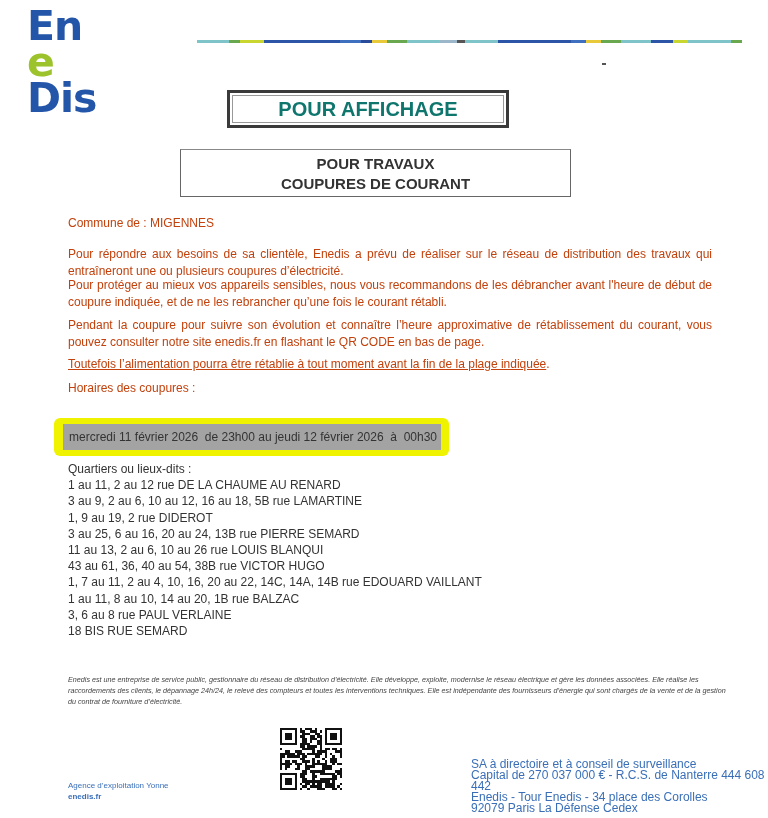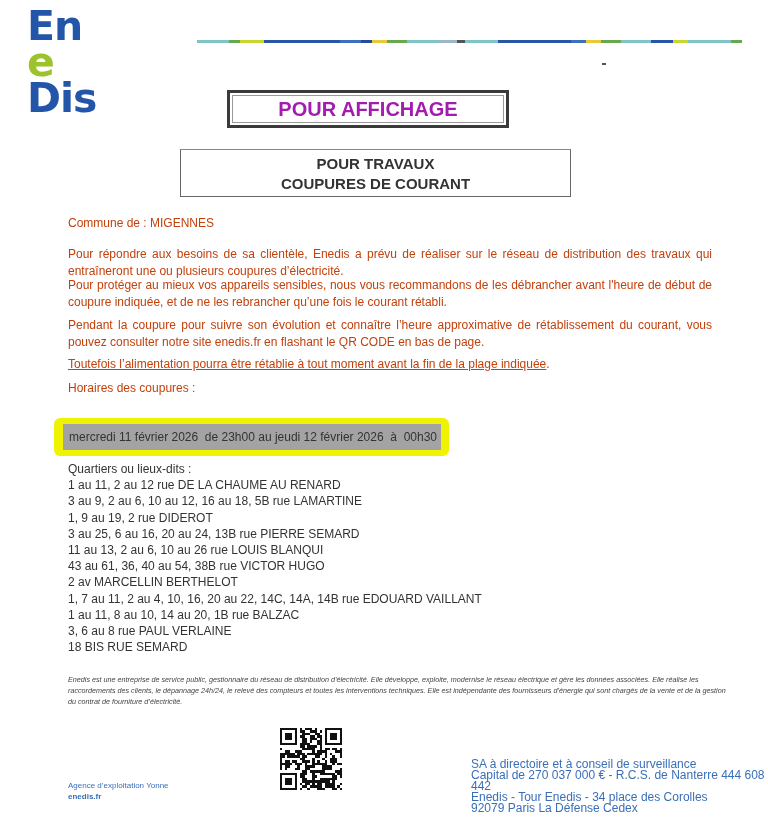--- a/index.html
+++ b/index.html
@@ -12,21 +12,21 @@
   #logo { left: 27px; top: 8px; height: 36px; display: flex; align-items: flex-start; flex-direction: column; }
   #logo .l { font-family: "DejaVu Sans", sans-serif; font-weight: bold; font-size: 41px; line-height: 36px; letter-spacing: -1px; color: #2356a8; }
   #logo .g { color: #9cc32c; }
   
   #stripe { left: 197px; top: 40px; width: 545px; height: 3px; display: flex; }
   #stripe span { display: block; height: 3px; }
   #dot { left: 602px; top: 63px; width: 4px; height: 2px; background: #555; }
 
   
   #title-box { left: 227px; top: 90px; width: 282px; height: 38px; border: 3px solid #3a3a3a; box-sizing: border-box; outline: 1px solid #999; outline-offset: -6px; display: flex; align-items: center; justify-content: center; }
-  #title-box span { font-weight: bold; font-size: 20px; color: #a21caf; }
+  #title-box span { font-weight: bold; font-size: 20px; color: #0f766e; }
   #subtitle-box { left: 180px; top: 149px; width: 391px; height: 48px; border: 1px solid #666; border-top-color: #888; box-sizing: border-box; text-align: center; padding-top: 4px; }
   #subtitle-box div { font-weight: bold; font-size: 15px; line-height: 20px; color: #333; }
 
   .body-text { left: 68px; width: 644px; font-size: 12px; line-height: 17px; color: #c2410c; text-align: justify; }
   .u { text-decoration: underline; }
 
   #hl { left: 54px; top: 418px; width: 395px; height: 38px; background: #f0f300; border-radius: 6px; }
   #hl-inner { left: 63px; top: 424px; width: 378px; height: 26px; background: #a3a3a3; display: flex; align-items: center; padding-left: 6px; box-sizing: border-box; font-size: 12px; color: #333; white-space: pre; }
 
   #list { left: 68px; top: 461px; font-size: 12px; line-height: 16.2px; color: #333; }
@@ -95,21 +95,20 @@
 <div id="hl-inner" class="abs">mercredi 11 février 2026  de 23h00 au jeudi 12 février 2026  à  00h30</div>
 
 <div id="list" class="abs">
   <div>Quartiers ou lieux-dits :</div>
   <div>1 au 11, 2 au 12 rue DE LA CHAUME AU RENARD</div>
   <div>3 au 9, 2 au 6, 10 au 12, 16 au 18, 5B rue LAMARTINE</div>
   <div>1, 9 au 19, 2 rue DIDEROT</div>
   <div>3 au 25, 6 au 16, 20 au 24, 13B rue PIERRE SEMARD</div>
   <div>11 au 13, 2 au 6, 10 au 26 rue LOUIS BLANQUI</div>
   <div>43 au 61, 36, 40 au 54, 38B rue VICTOR HUGO</div>
-  <div>2 av MARCELLIN BERTHELOT</div>
   <div>1, 7 au 11, 2 au 4, 10, 16, 20 au 22, 14C, 14A, 14B rue EDOUARD VAILLANT</div>
   <div>1 au 11, 8 au 10, 14 au 20, 1B rue BALZAC</div>
   <div>3, 6 au 8 rue PAUL VERLAINE</div>
   <div>18 BIS RUE SEMARD</div>
 </div>
 
 <div id="legal" class="abs">Enedis est une entreprise de service public, gestionnaire du réseau de distribution d’électricité. Elle développe, exploite, modernise le réseau électrique et gère les données associées. Elle réalise les raccordements des clients, le dépannage 24h/24, le relevé des compteurs et toutes les interventions techniques. Elle est indépendante des fournisseurs d’énergie qui sont chargés de la vente et de la gestion du contrat de fourniture d’électricité.</div>
 
 <svg id="qr" class="abs" viewBox="0 0 25 25" shape-rendering="crispEdges">
     <rect x="8" y="0" width="1" height="1" fill="#111"></rect>

